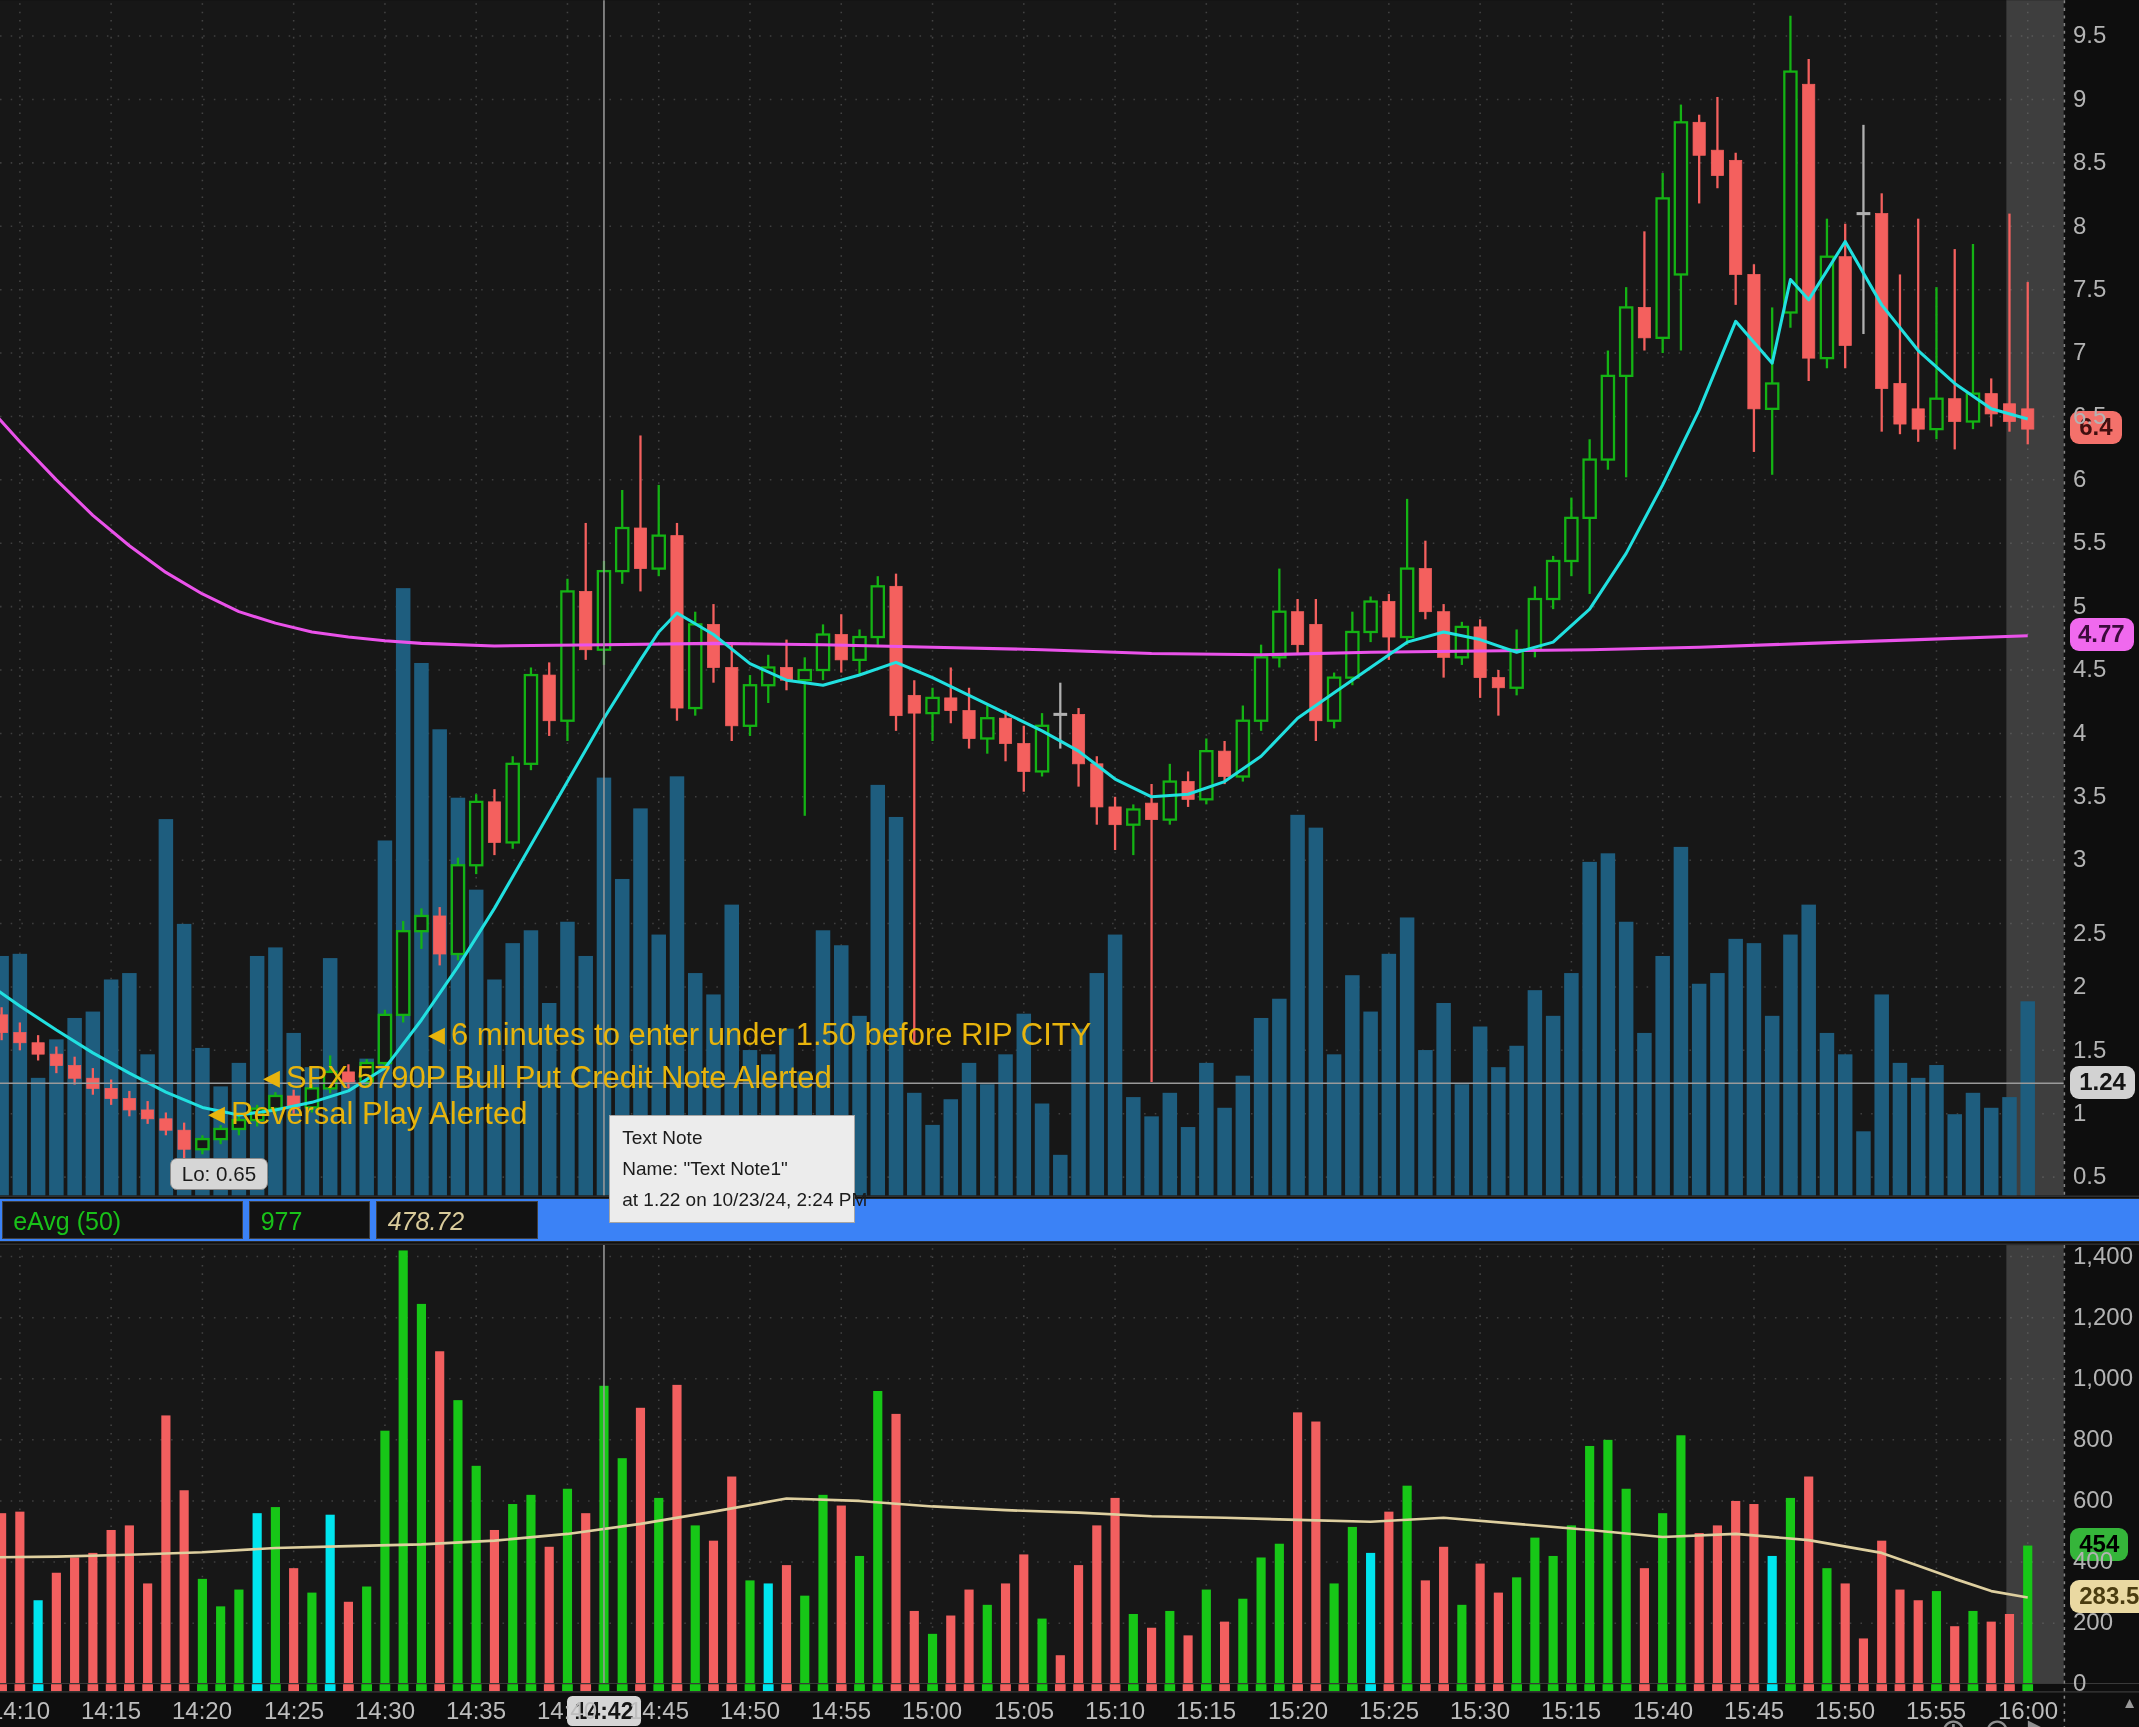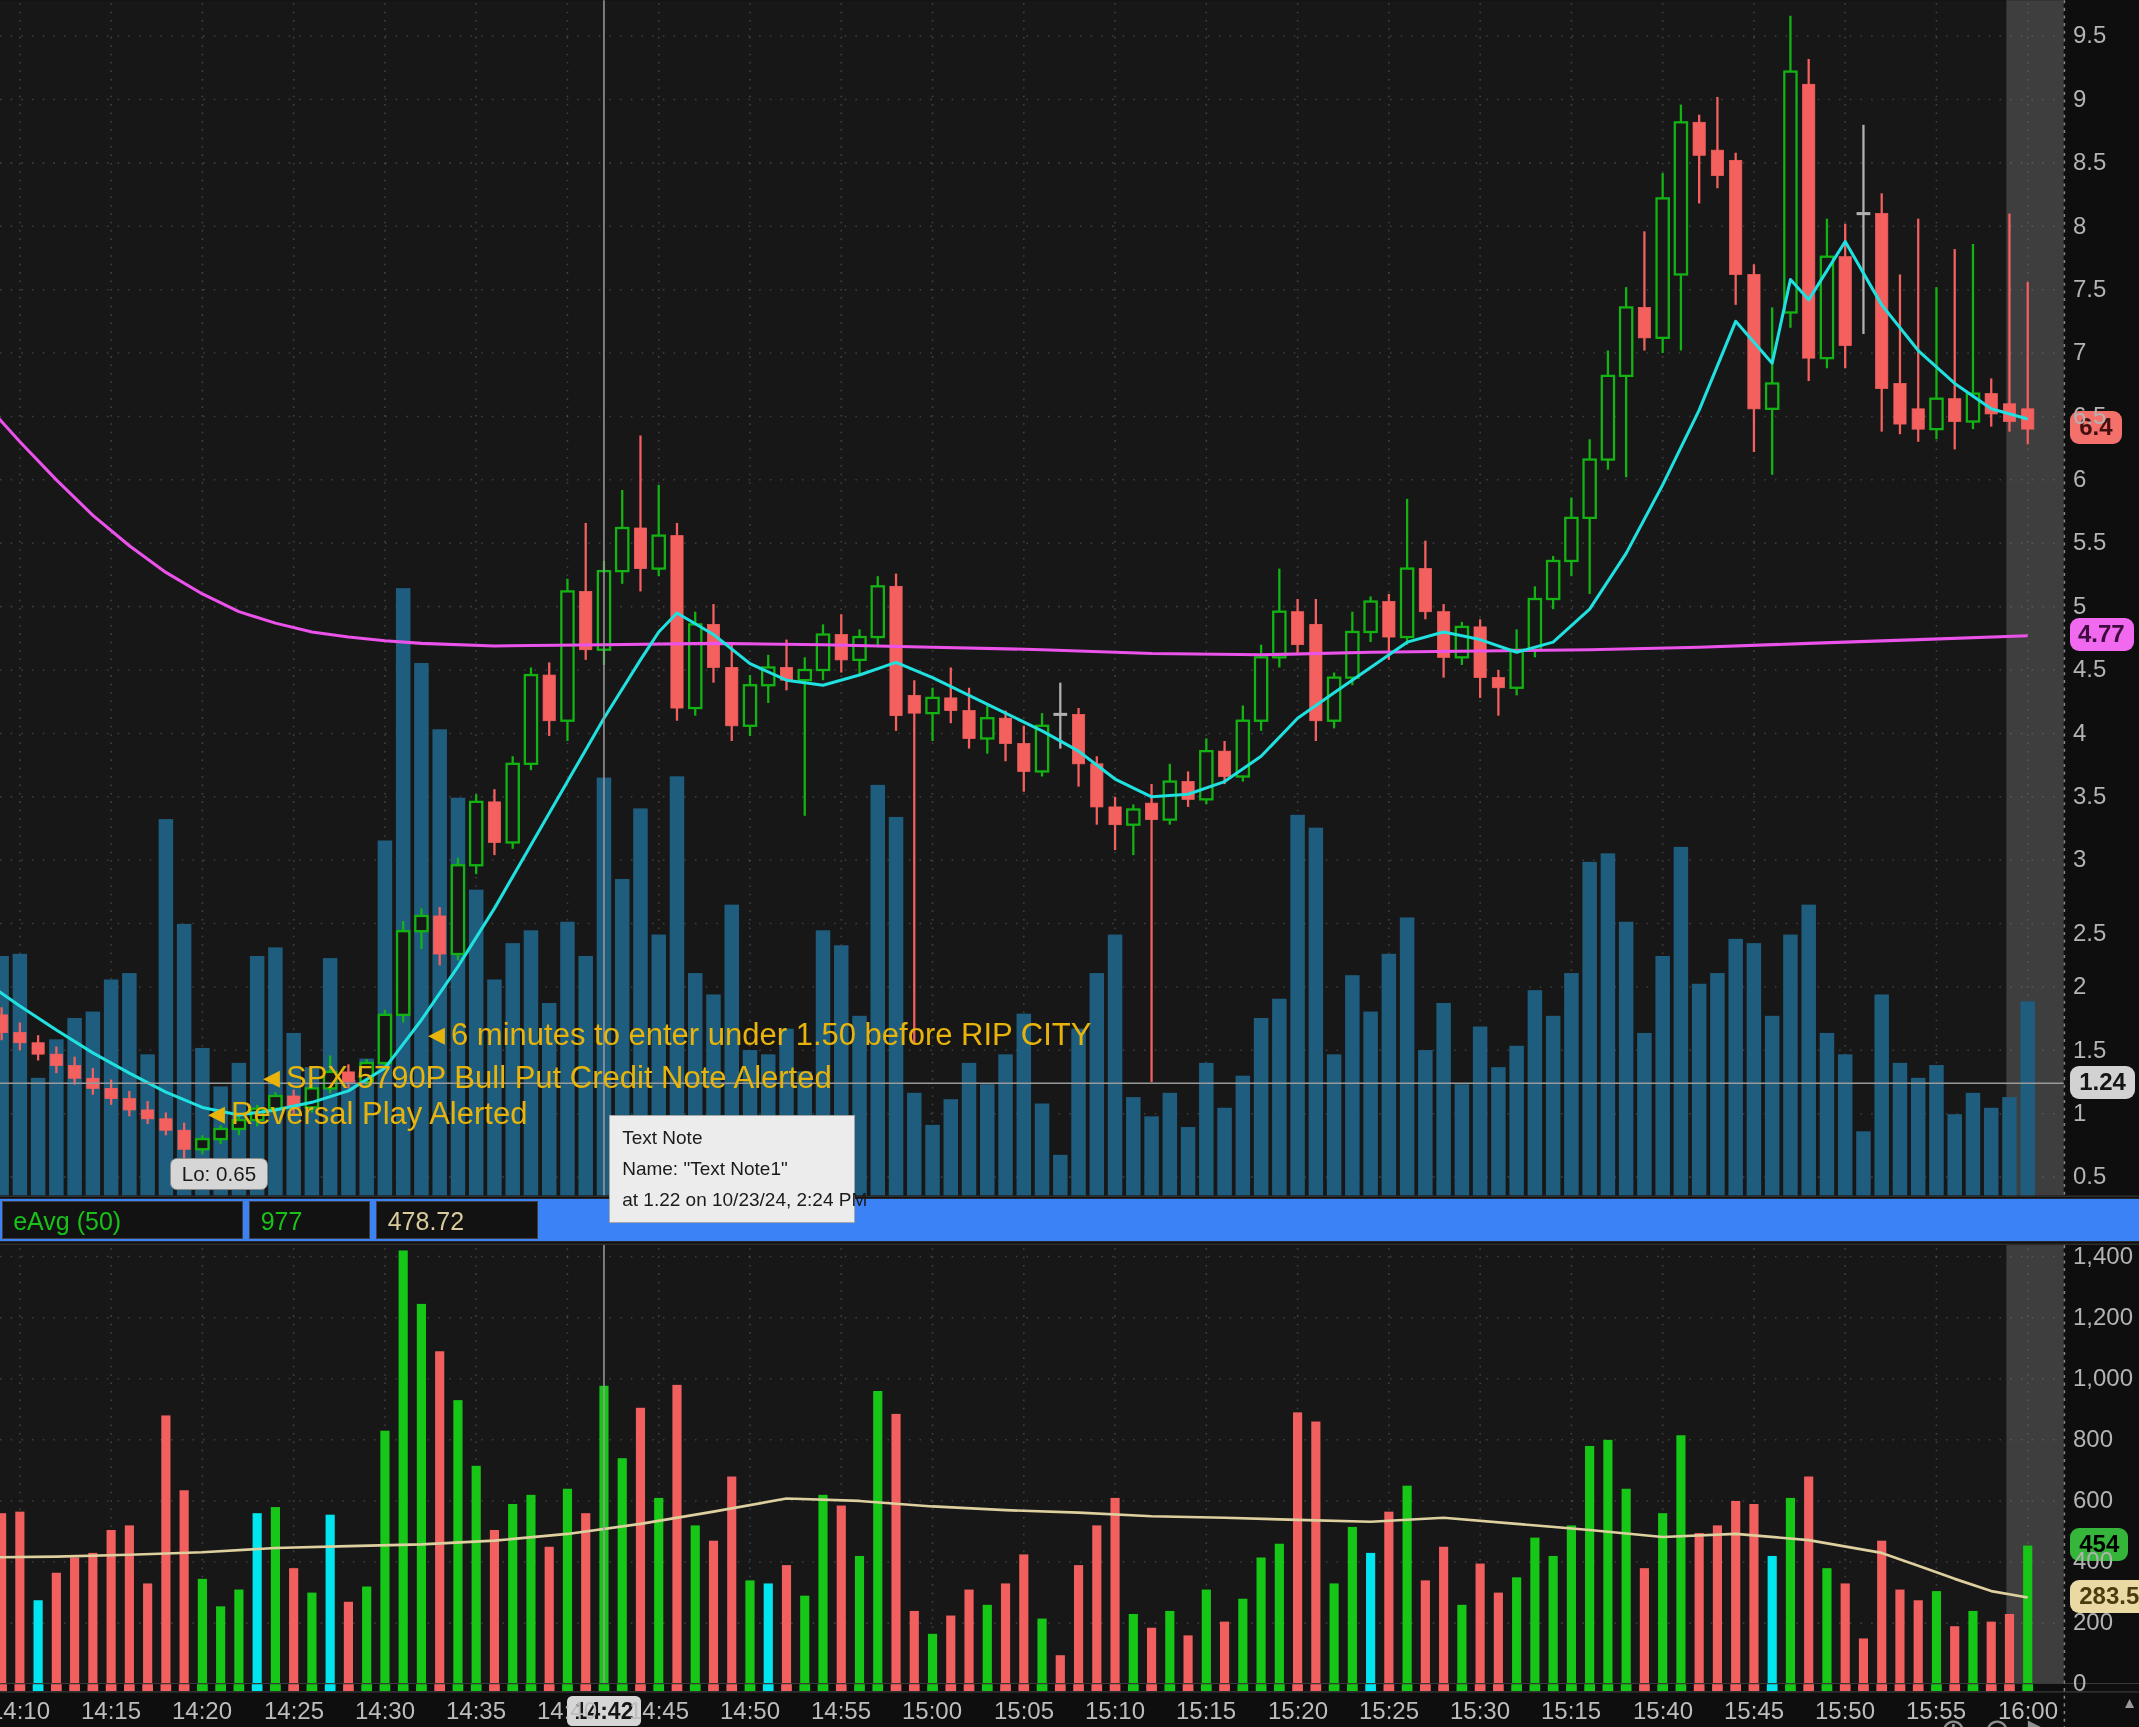--- a/index.html
+++ b/index.html
@@ -728,21 +728,21 @@
       <line x1="0" y1="1629" x2="2802" y2="1629" stroke="#2e2e2e" stroke-width="2"></line>
       <line x1="0" y1="2204" x2="2802" y2="2204" stroke="#3a3a3a" stroke-width="1.5"></line>
       <line x1="0" y1="2215" x2="2802" y2="2215" stroke="#3a3a3a" stroke-width="1.5"></line>
       <line x1="2703" y1="0" x2="2703" y2="2262" stroke="#858585" stroke-width="2" stroke-dasharray="4 6"></line>
     </g>
   </svg>
 
 <div id="indicator-row">
   <div class="ind-cell ind-green" style="left:1.5px;  width:241px;">eAvg (50)</div>
   <div class="ind-cell ind-green" style="left:249px; width:121px;">977</div>
-  <div class="ind-cell ind-khaki" style="left:376px; width:162px;">478.72</div>
+  <div class="ind-cell ind-khaki" style="left:376px; width:162px;font-style:italic;">478.72</div>
 </div>
 
 <div class="overlay anno" id="anno-0" style="left: 428px; top: 1017px;">
   <span class="arrow">◀</span><span>6 minutes to enter under 1.50 before RIP CITY</span>
 </div>
 <div class="overlay anno" id="anno-1" style="left: 263px; top: 1060px;">
   <span class="arrow">◀</span><span>SPX 5790P Bull Put Credit Note Alerted</span>
 </div>
 <div class="overlay anno" id="anno-2" style="left: 208px; top: 1096px;">
   <span class="arrow">◀</span><span>Reversal Play Alerted</span>

